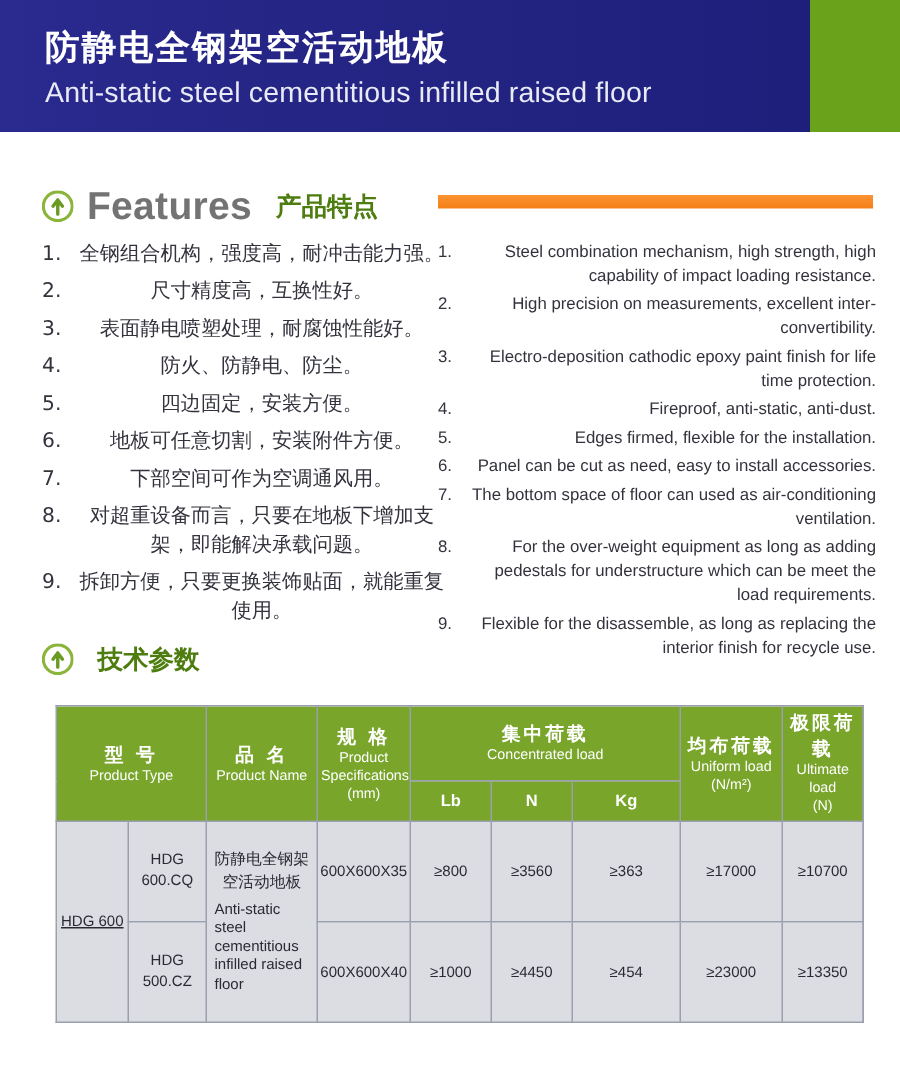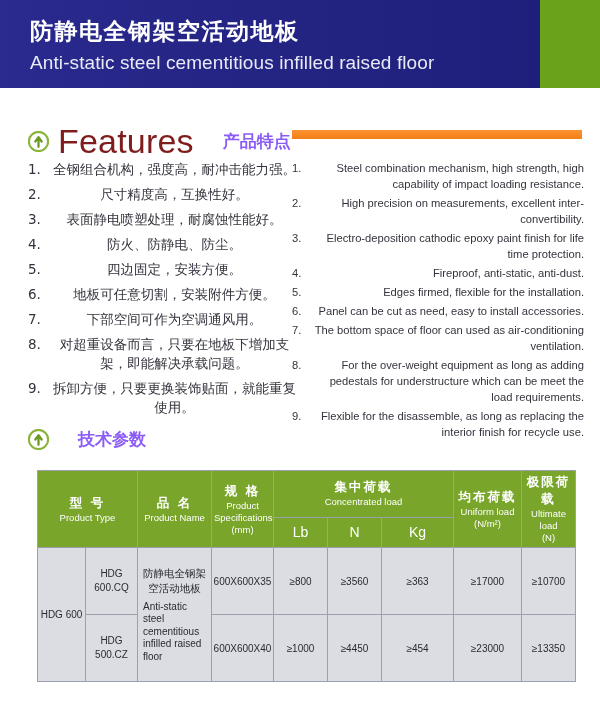--- a/index.html
+++ b/index.html
@@ -54,30 +54,30 @@
     display: flex;
     align-items: center;
     gap: 9px;
   }
   .arch-icon {
     width: 21px; height: 21px;
     flex: 0 0 auto;
     display: block;
   }
   .head-en {
-    font-size: 34px;
-    font-weight: normal;
-    color: #7f1d1d;
+    font-size: 26px;
+    font-weight: bold;
+    color: #737373;
     letter-spacing: 0.2px;
   }
   .head-cn {
     font-size: 17px;
     font-weight: bold;
-    color: #8b5cf6;
-    margin-left: 20px;
+    color: #4d7c0f;
+    margin-left: 7px;
     font-family: Liberation Mono, monospace;
   }
   .orange-bar {
     position: absolute;
     left: 292px; top: 130px;
     width: 290px; height: 9px;
     background: linear-gradient(180deg,#fb9232 0%, #f57f17 100%);
   }
 
   
@@ -150,34 +150,35 @@
     font-family: "DejaVu Sans", "Liberation Sans", sans-serif;
     display: block;
   }
   .th-en {
     font-size: 9.5px;
     font-weight: normal;
     display: block;
     line-height: 12px;
   }
   .th-sub {
-    font-size: 14px;
-    font-weight: normal;
+    font-size: 11px;
+    font-weight: bold;
   }
   table.spec td {
     background: #dcdde3;
     font-size: 10px;
     color: #2a2a33;
     height: 64px;
   }
   td.model-main {
     background: #262584;
     color: #ffffff;
     font-size: 11px;
     line-height: 15px;
+    text-decoration: underline;
   }
   td.model-sub {
     background: #262584;
     color: #ffffff;
     font-size: 10.5px;
     line-height: 14px;
     margin-top: 48px;
   }
   td.pname {
     text-align: left;

